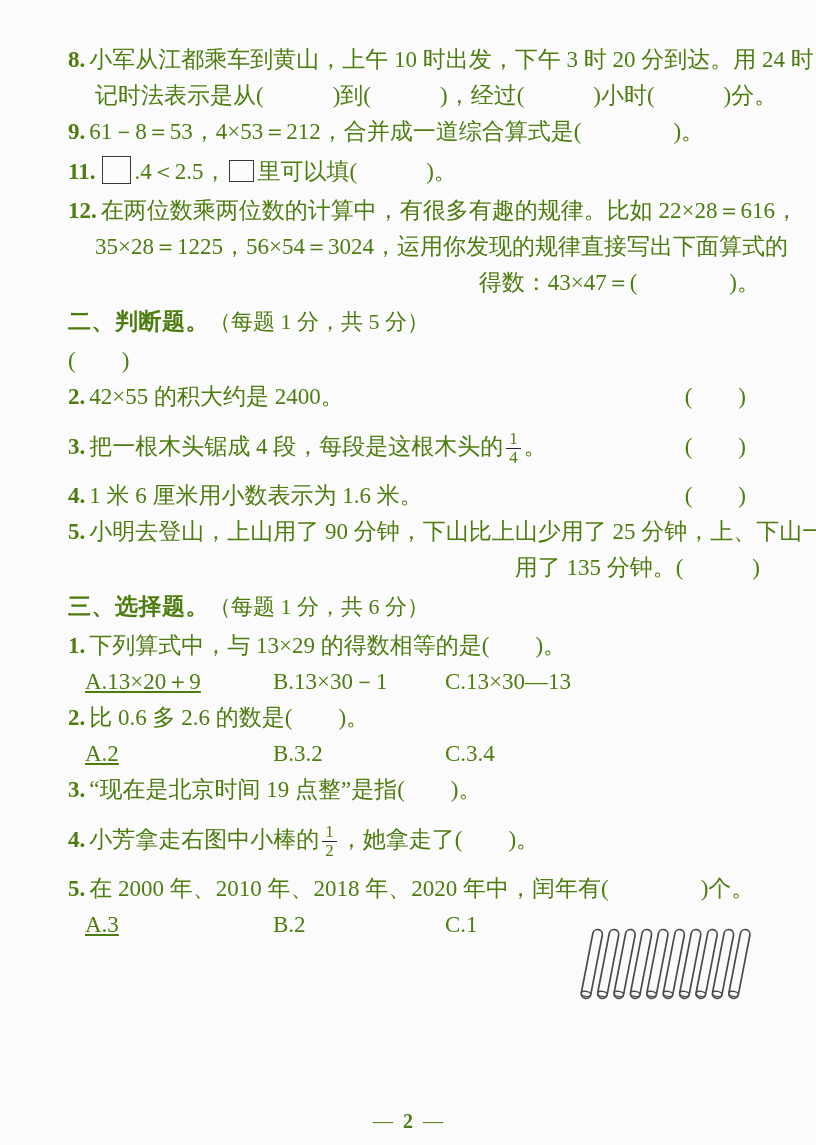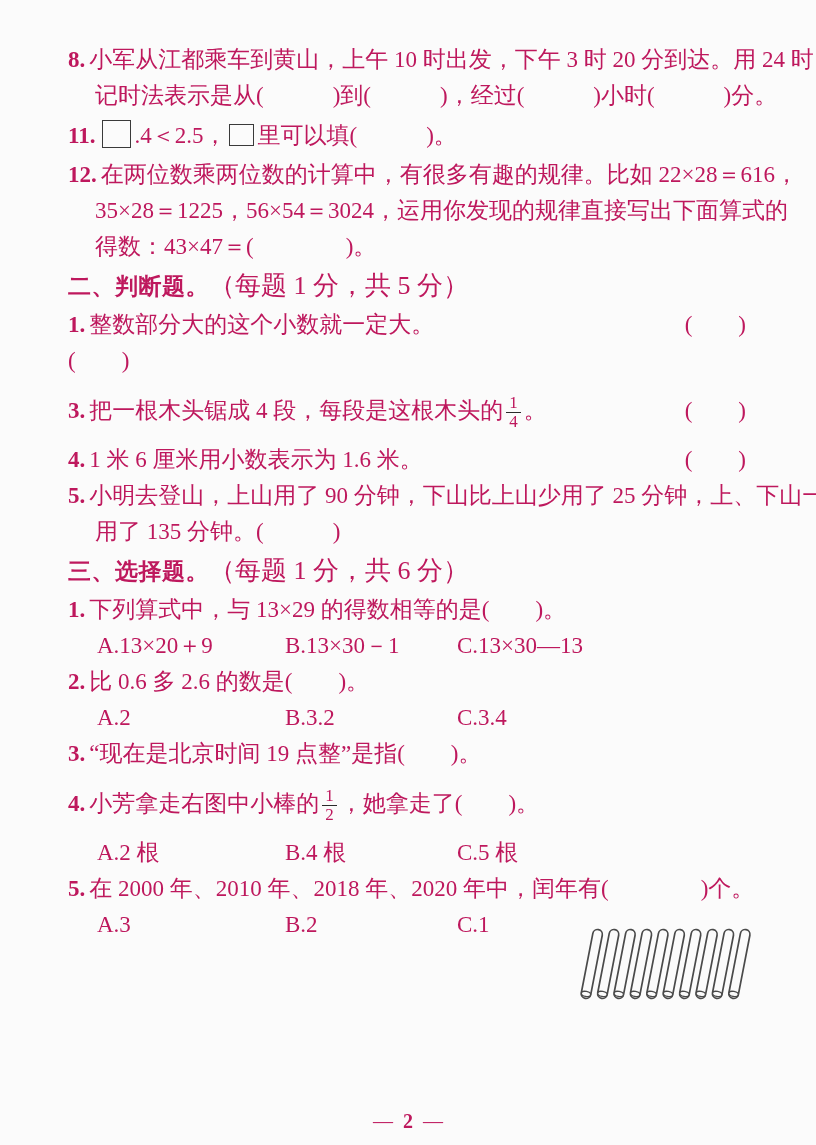--- a/index.html
+++ b/index.html
@@ -1,62 +1,63 @@
 <!DOCTYPE html>
 <html><head>
 <meta charset="utf-8">
 <style>
   html,body{margin:0;padding:0;background:#fbfbfb;}
   .page{
     position:relative;width:816px;height:1145px;background:#fbfbfb;
-    font-family:"Liberation Serif","DejaVu Serif",serif;color:#be185d;overflow:hidden;
+    font-family:"Liberation Serif","DejaVu Serif",serif;color:#4d7c0f;overflow:hidden;
   }
   #content{position:absolute;left:68px;right:56px;top:42px;}
   .line{height:36px;line-height:36px;font-size:23px;white-space:nowrap;}
   .line.boxline{height:43px;line-height:43px;}
   .line.fracline{height:63px;line-height:63px;}
   .line.heading{height:42px;line-height:42px;font-size:23px;}
   .heading .bold{font-weight:bold;letter-spacing:0.5px;}
-  .seg.light{font-size:26px;}
-  .cont{padding-left:27px;}
+  .seg.light{font-size:22px;}
+  .cont{padding-left:27px;text-align:right;}
   .num{font-weight:bold;padding-right:4px;}
   .judge{display:flex;justify-content:space-between;padding-right:14px;}
   .judge .main{white-space:nowrap;}
   .rparen{white-space:pre;}
   .opt{display:inline-block;}
-  .opt.o0{margin-left:29px;width:188px;}
+  .opt.o0{margin-left:17px;width:188px;text-decoration:underline;}
   .opt.o1{width:172px;}
   .box{display:inline-block;border:1.5px solid #3a3a3a;vertical-align:-5px;margin:0 3px;background:#fbfbfb;}
   .box.lg{width:27px;height:26px;}
   .box.sm{width:23px;height:20px;vertical-align:-3px;}
   .frac{display:inline-flex;flex-direction:column;align-items:center;vertical-align:middle;
         line-height:1.1;font-size:17px;margin:0 3px;}
   .frac .fnum{border-bottom:1.6px solid #2a2a2a;padding:0 3px;}
   .frac .fden{padding:0 3px;}
   .sticks{position:absolute;top:924px;right:56px;}
   .footer{position:absolute;bottom:12px;left:0;width:100%;text-align:center;font-size:20px;}
   .footer .pn{font-weight:bold;margin:0 10px;}
 </style>
 </head>
 <body>
 
 <div class="page">
   <div id="content">
       <div class="line item"><span class="num">8.</span><span class="seg">小军从江都乘车到黄山，上午 10 时出发，下午 3 时 20 分到达。用 24 时</span></div>
       <div class="line cont"><span class="seg">记时法表示是从(　　　)到(　　　)，经过(　　　)小时(　　　)分。</span></div>
+      <div class="line item"><span class="num">9.</span><span class="seg">61－8＝53，4×53＝212，合并成一道综合算式是(　　　　)。</span></div>
       <div class="line item boxline"><span class="num">11.</span><span class="box lg"></span><span class="seg">.4＜2.5，</span><span class="box sm"></span><span class="seg">里可以填(　　　)。</span></div>
       <div class="line item"><span class="num">12.</span><span class="seg">在两位数乘两位数的计算中，有很多有趣的规律。比如 22×28＝616，</span></div>
       <div class="line cont"><span class="seg">35×28＝1225，56×54＝3024，运用你发现的规律直接写出下面算式的</span></div>
       <div class="line cont"><span class="seg">得数：43×47＝(　　　　)。</span></div>
       <div class="line heading"><span class="seg bold">二、判断题。</span><span class="seg light">（每题 1 分，共 5 分）</span></div>
       <div class="line judge">
-        <span class="main"><span class="num">1.</span><span class="seg">整数部分大的这个小数就一定大。</span></span>
         <span class="rparen">(　　)</span>
       </div>
       <div class="line judge">
+        <span class="main"><span class="num">2.</span><span class="seg">42×55 的积大约是 2400。</span></span>
         <span class="rparen">(　　)</span>
       </div>
       <div class="line judge fracline">
         <span class="main"><span class="num">3.</span><span class="seg">把一根木头锯成 4 段，每段是这根木头的</span><span class="frac">
             <span class="fnum">1</span>
             <span class="fden">4</span>
           </span><span class="seg">。</span></span>
         <span class="rparen">(　　)</span>
       </div>
       <div class="line judge">
@@ -68,21 +69,20 @@
       <div class="line heading"><span class="seg bold">三、选择题。</span><span class="seg light">（每题 1 分，共 6 分）</span></div>
       <div class="line item"><span class="num">1.</span><span class="seg">下列算式中，与 13×29 的得数相等的是(　　)。</span></div>
       <div class="line options"><span class="opt o0">A.13×20＋9</span><span class="opt o1">B.13×30－1</span><span class="opt o2">C.13×30—13</span></div>
       <div class="line item"><span class="num">2.</span><span class="seg">比 0.6 多 2.6 的数是(　　)。</span></div>
       <div class="line options"><span class="opt o0">A.2</span><span class="opt o1">B.3.2</span><span class="opt o2">C.3.4</span></div>
       <div class="line item"><span class="num">3.</span><span class="seg">“现在是北京时间 19 点整”是指(　　)。</span></div>
       <div class="line item fracline"><span class="num">4.</span><span class="seg">小芳拿走右图中小棒的</span><span class="frac">
           <span class="fnum">1</span>
           <span class="fden">2</span>
         </span><span class="seg">，她拿走了(　　)。</span></div>
-      <div class="line options"><span class="opt o0">A.2 根</span><span class="opt o1">B.4 根</span><span class="opt o2">C.5 根</span></div>
       <div class="line item"><span class="num">5.</span><span class="seg">在 2000 年、2010 年、2018 年、2020 年中，闰年有(　　　　)个。</span></div>
       <div class="line options"><span class="opt o0">A.3</span><span class="opt o1">B.2</span><span class="opt o2">C.1</span></div>
     </div>
 
   <svg class="sticks" id="sticks" width="180" height="84" viewBox="0 0 180 84">
       <g transform="rotate(11 11.8 40)">
         <rect x="7" y="5" width="9.6" height="70" rx="4.8" fill="#fbfbfb" stroke="#4a4a4a" stroke-width="1.7"></rect>
         <ellipse cx="11.8" cy="70.5" rx="4.7" ry="2.5" fill="#fbfbfb" stroke="#4a4a4a" stroke-width="1.3"></ellipse>
       </g>
       <g transform="rotate(11 28.2 40)">

